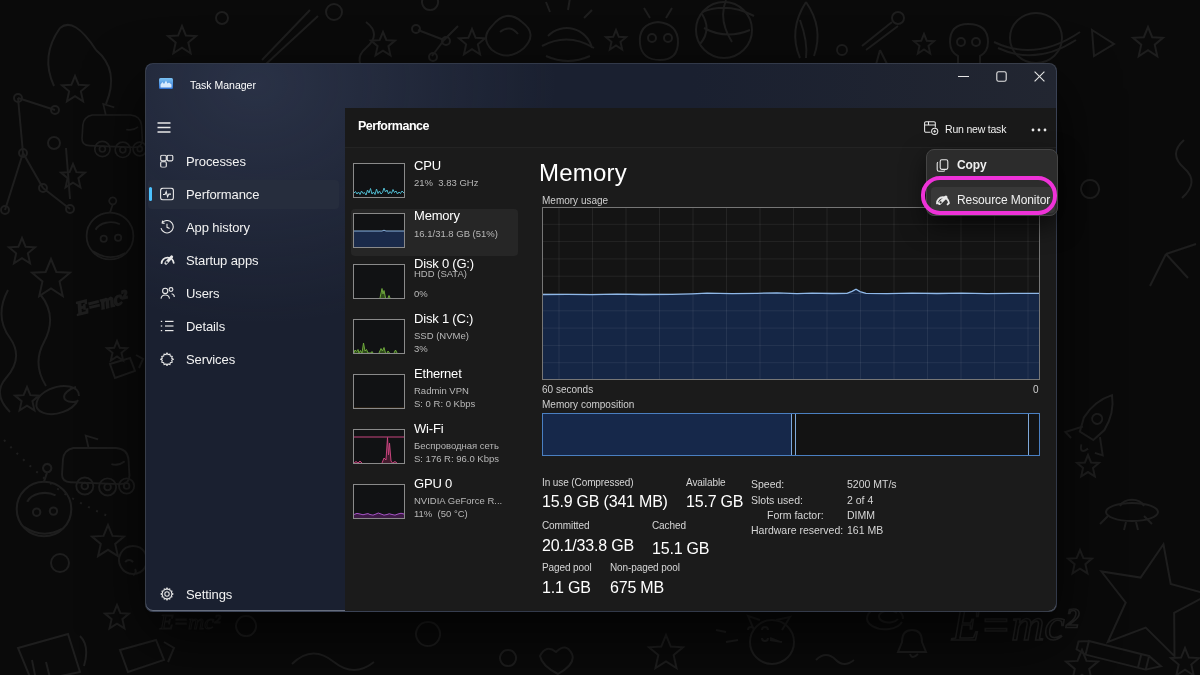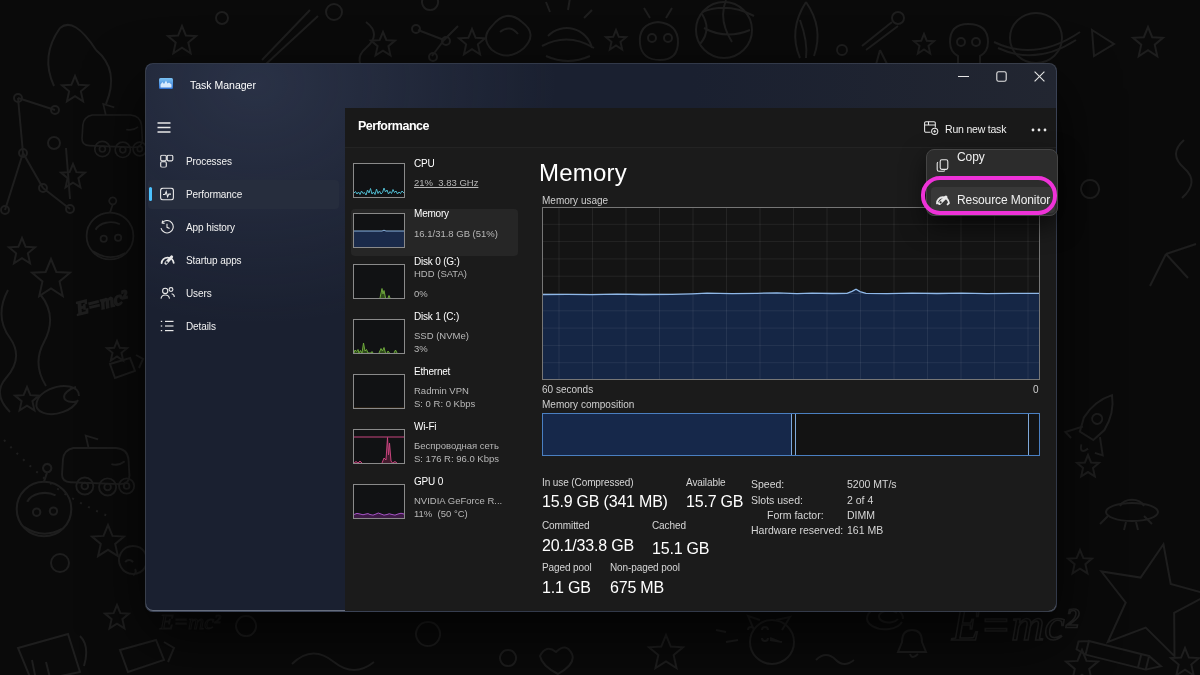--- a/index.html
+++ b/index.html
@@ -9,37 +9,37 @@
   #bgdoodle { position:absolute; left:0; top:0; }
   #win { position:absolute; left:145px; top:63px; width:912px; height:549px;
     background:radial-gradient(500px 400px at 110px 20px, rgba(82,94,126,0.28), rgba(82,94,126,0) 60%), linear-gradient(90deg,#1a2030 60%,#222631 100%);
     border-radius:8px; box-shadow:0 24px 60px rgba(0,0,0,.75), inset 0 -1px 0 rgba(195,205,220,.45);
     border:1px solid rgba(160,170,190,.18); overflow:hidden; }
   
   #tmtitle { position:absolute; left:44px; top:15px; font-size:10.5px; color:#fff; }
   
   .navrow { position:absolute; left:2px; width:191px; height:29px; border-radius:4px; }
   .navrow .lbl { position:absolute; left:38px; top:50%; transform:translateY(-50%);
-    font-size:10px; letter-spacing:-0.1px; color:#f2f2f2; white-space:nowrap; }
+    font-size:13px; letter-spacing:-0.1px; color:#f2f2f2; white-space:nowrap; }
   .navrow svg { position:absolute; left:12px; top:50%; transform:translateY(-50%); }
   .sel { background:#262d3d; }
   .accent { position:absolute; left:1px; top:7.5px; width:3px; height:14px;
     border-radius:2px; background:#4cc2ff; }
   
   #main { position:absolute; left:199px; top:44px; right:0; bottom:0;
     background:#1b1b1b; border-radius:0 0 8px 0; }
   #mhead { position:absolute; left:0; top:0; right:0; height:40px; background:#191919;
     border-bottom:1px solid #232323; }
   #mhead .t { position:absolute; left:13px; top:11px; font-size:12.5px; letter-spacing:-0.5px; font-weight:bold; color:#fff; }
   .rnt { position:absolute; top:0; height:40px; color:#f0f0f0; }
   
   .thumb { position:absolute; left:8px; width:52px; height:35px; background:#111214;
     border:1px solid #8a8a8a; }
   .thumb svg { position:absolute; left:0; top:0; }
-  .ttl { position:absolute; left:69px; font-size:10px; letter-spacing:-0.2px; color:#fff; white-space:nowrap; }
+  .ttl { position:absolute; left:69px; font-size:13px; letter-spacing:-0.2px; color:#fff; white-space:nowrap; }
   .sub { position:absolute; left:69px; font-size:9.5px; color:#b8b8b8; white-space:nowrap; }
   .selrow { position:absolute; left:6px; top:101px; width:167px; height:47px;
     border-radius:4px; background:#262626; }
   
   #h1mem { position:absolute; left:194px; top:50.5px; font-size:24px; font-weight:400;
     color:#fff; letter-spacing:0.2px; }
   .smalllbl { position:absolute; font-size:10px; color:#cfcfcf; white-space:nowrap; }
   .statlbl { position:absolute; letter-spacing:-0.1px; font-size:10px; color:#d6d6d6; white-space:nowrap; }
   .statval { position:absolute; letter-spacing:-0.2px; font-size:16px; color:#fff; white-space:nowrap; }
   .hwlbl { position:absolute; font-size:10.5px; color:#d6d6d6; white-space:nowrap; }
@@ -258,20 +258,33 @@
     <svg width="14" height="12" viewBox="0 0 14 12" stroke="#e8e8e8" stroke-width="1.2" fill="none">
       <line x1="0.8" y1="1.4" x2="2.2" y2="1.4"></line>
         <line x1="5" y1="1.4" x2="13.5" y2="1.4"></line>
       <line x1="0.8" y1="6" x2="2.2" y2="6"></line>
         <line x1="5" y1="6" x2="13.5" y2="6"></line>
       <line x1="0.8" y1="10.6" x2="2.2" y2="10.6"></line>
         <line x1="5" y1="10.6" x2="13.5" y2="10.6"></line>
     </svg>
     <div class="lbl">Details</div>
   </div>
+  <div class="navrow" style="top:280.5px;">
+    <svg width="14" height="14" viewBox="0 0 14 14" stroke="#e8e8e8" stroke-width="1.1" fill="none">
+      <path d="M7 1 l1 1.6 1.9 -0.5 0.4 1.9 1.9 0.4 -0.5 1.9 1.6 1 -1.6 1 0.5 1.9 -1.9 0.4 -0.4 1.9 -1.9 -0.5 -1 1.6 -1 -1.6 -1.9 0.5 -0.4 -1.9 -1.9 -0.4 0.5 -1.9 -1.6 -1 1.6 -1 -0.5 -1.9 1.9 -0.4 0.4 -1.9 1.9 0.5 z"></path>
+    </svg>
+    <div class="lbl">Services</div>
+  </div>
+  <div class="navrow" style="top:515.5px;">
+    <svg width="14" height="14" viewBox="0 0 14 14" stroke="#e8e8e8" stroke-width="1.1" fill="none">
+      <circle cx="7" cy="7" r="2.2"></circle>
+      <path d="M7 1 l0.9 1.5 1.8 -0.5 0.4 1.8 1.8 0.4 -0.5 1.8 1.5 1 -1.5 1 0.5 1.8 -1.8 0.4 -0.4 1.8 -1.8 -0.5 -0.9 1.5 -0.9 -1.5 -1.8 0.5 -0.4 -1.8 -1.8 -0.4 0.5 -1.8 -1.5 -1 1.5 -1 -0.5 -1.8 1.8 -0.4 0.4 -1.8 1.8 0.5 z"></path>
+    </svg>
+    <div class="lbl">Settings</div>
+  </div>
 
   <div id="main">
     <div id="mhead">
       <div class="t">Performance</div>
       <svg class="abs" style="left:579px; top:13px;" width="15" height="14" viewBox="0 0 15 14" stroke="#e8e8e8" stroke-width="1.05" fill="none">
         <path d="M6.5 11.2 H1.9 a1.3 1.3 0 0 1 -1.3 -1.3 V2 a1.3 1.3 0 0 1 1.3 -1.3 H10 a1.3 1.3 0 0 1 1.3 1.3 V6.4"></path>
         <line x1="0.6" y1="3.9" x2="11.3" y2="3.9"></line>
           <line x1="4.5" y1="0.7" x2="4.5" y2="3.9"></line>
         <circle cx="10.7" cy="10.3" r="3.1" fill="#191919"></circle>
         <path d="M10.7 8.9 v2.8 M9.3 10.3 h2.8" stroke-width="0.95"></path>
@@ -285,21 +298,21 @@
     </div>
 
     <div class="selrow"></div>
 
     <div class="thumb" style="top:55px;">
       <svg width="50" height="33" viewBox="0 0 50 33">
         <polyline points="0,29 1.5,27.5 3,30 4.5,28 6,30.5 7.5,27 9,29.5 10.5,28.5 12,31 13.5,26 15,29 16.5,24.5 18,30 19.5,28 21,30.5 22.5,25 24,29.5 25.5,27 27,30 28.5,28.5 30,24 31.5,28 33,26 34.5,30 36,27.5 37.5,29.5 39,25.5 40.5,28.5 42,27 43.5,30 45,28 46.5,29.5 48,27 50,29" fill="none" stroke="#4fb8cc" stroke-width="1"></polyline>
       </svg>
     </div>
     <div class="ttl" style="top:49.5px;">CPU</div>
-    <div class="sub" style="top:69px;text-decoration:underline;">21%&nbsp;&nbsp;3.83 GHz</div>
+    <div class="sub" style="top:69px;">21%&nbsp;&nbsp;3.83 GHz</div>
 
     <div class="thumb" style="top:105px;">
       <svg width="50" height="33" viewBox="0 0 50 33">
         <rect x="0" y="17" width="50" height="16" fill="#1a2a4a"></rect>
         <path d="M0 17 L28 17 L30 16.2 L32 17 L50 17" fill="none" stroke="#89b3e0" stroke-width="1"></path>
       </svg>
     </div>
     <div class="ttl" style="top:100px;">Memory</div>
     <div class="sub" style="top:119.5px;">16.1/31.8 GB (51%)</div>
 
@@ -424,21 +437,21 @@
     <div class="hwlbl" style="left:502px; top:416px;">161 MB</div>
   </div>
 </div>
 
 <div id="menu">
   <div class="abs" style="left:4px; top:37px; width:124px; height:26px; border-radius:4px; background:#383838;"></div>
   <svg class="abs" style="left:9px; top:9px;" width="13" height="13" viewBox="0 0 13 13" stroke="#e8e8e8" stroke-width="1.1" fill="none">
     <rect x="4.2" y="0.8" width="7.6" height="9.6" rx="1.6"></rect>
     <path d="M2 3.2 Q1.2 3.6 1.2 4.6 L1.2 10.4 Q1.2 12.2 3 12.2 L7.4 12.2 Q8.4 12.2 8.8 11.4"></path>
   </svg>
-  <div class="item" style="left:30px; top:0;">Copy</div>
+  <div class="item" style="left:30px; top:8px;font-weight:bold;">Copy</div>
   <svg class="abs" style="left:8px; top:44px;" width="16" height="13" viewBox="0 0 16 13" fill="none">
     <path d="M2.0 9.4 A5.9 5.9 0 0 1 13.9 9.1 L12.6 10.4" stroke="#e8e8e8" stroke-width="1.9" stroke-linecap="round"></path>
     <path d="M10.9 3.1 L4.5 9.3" stroke="#e8e8e8" stroke-width="3.2" stroke-linecap="round"></path>
     <circle cx="5.6" cy="8.3" r="1.1" fill="#2c2c2c"></circle>
   </svg>
   <div class="item" style="left:30px; top:43px;">Resource Monitor</div>
 </div>
 <div id="ring"></div>
 
 </body></html>

